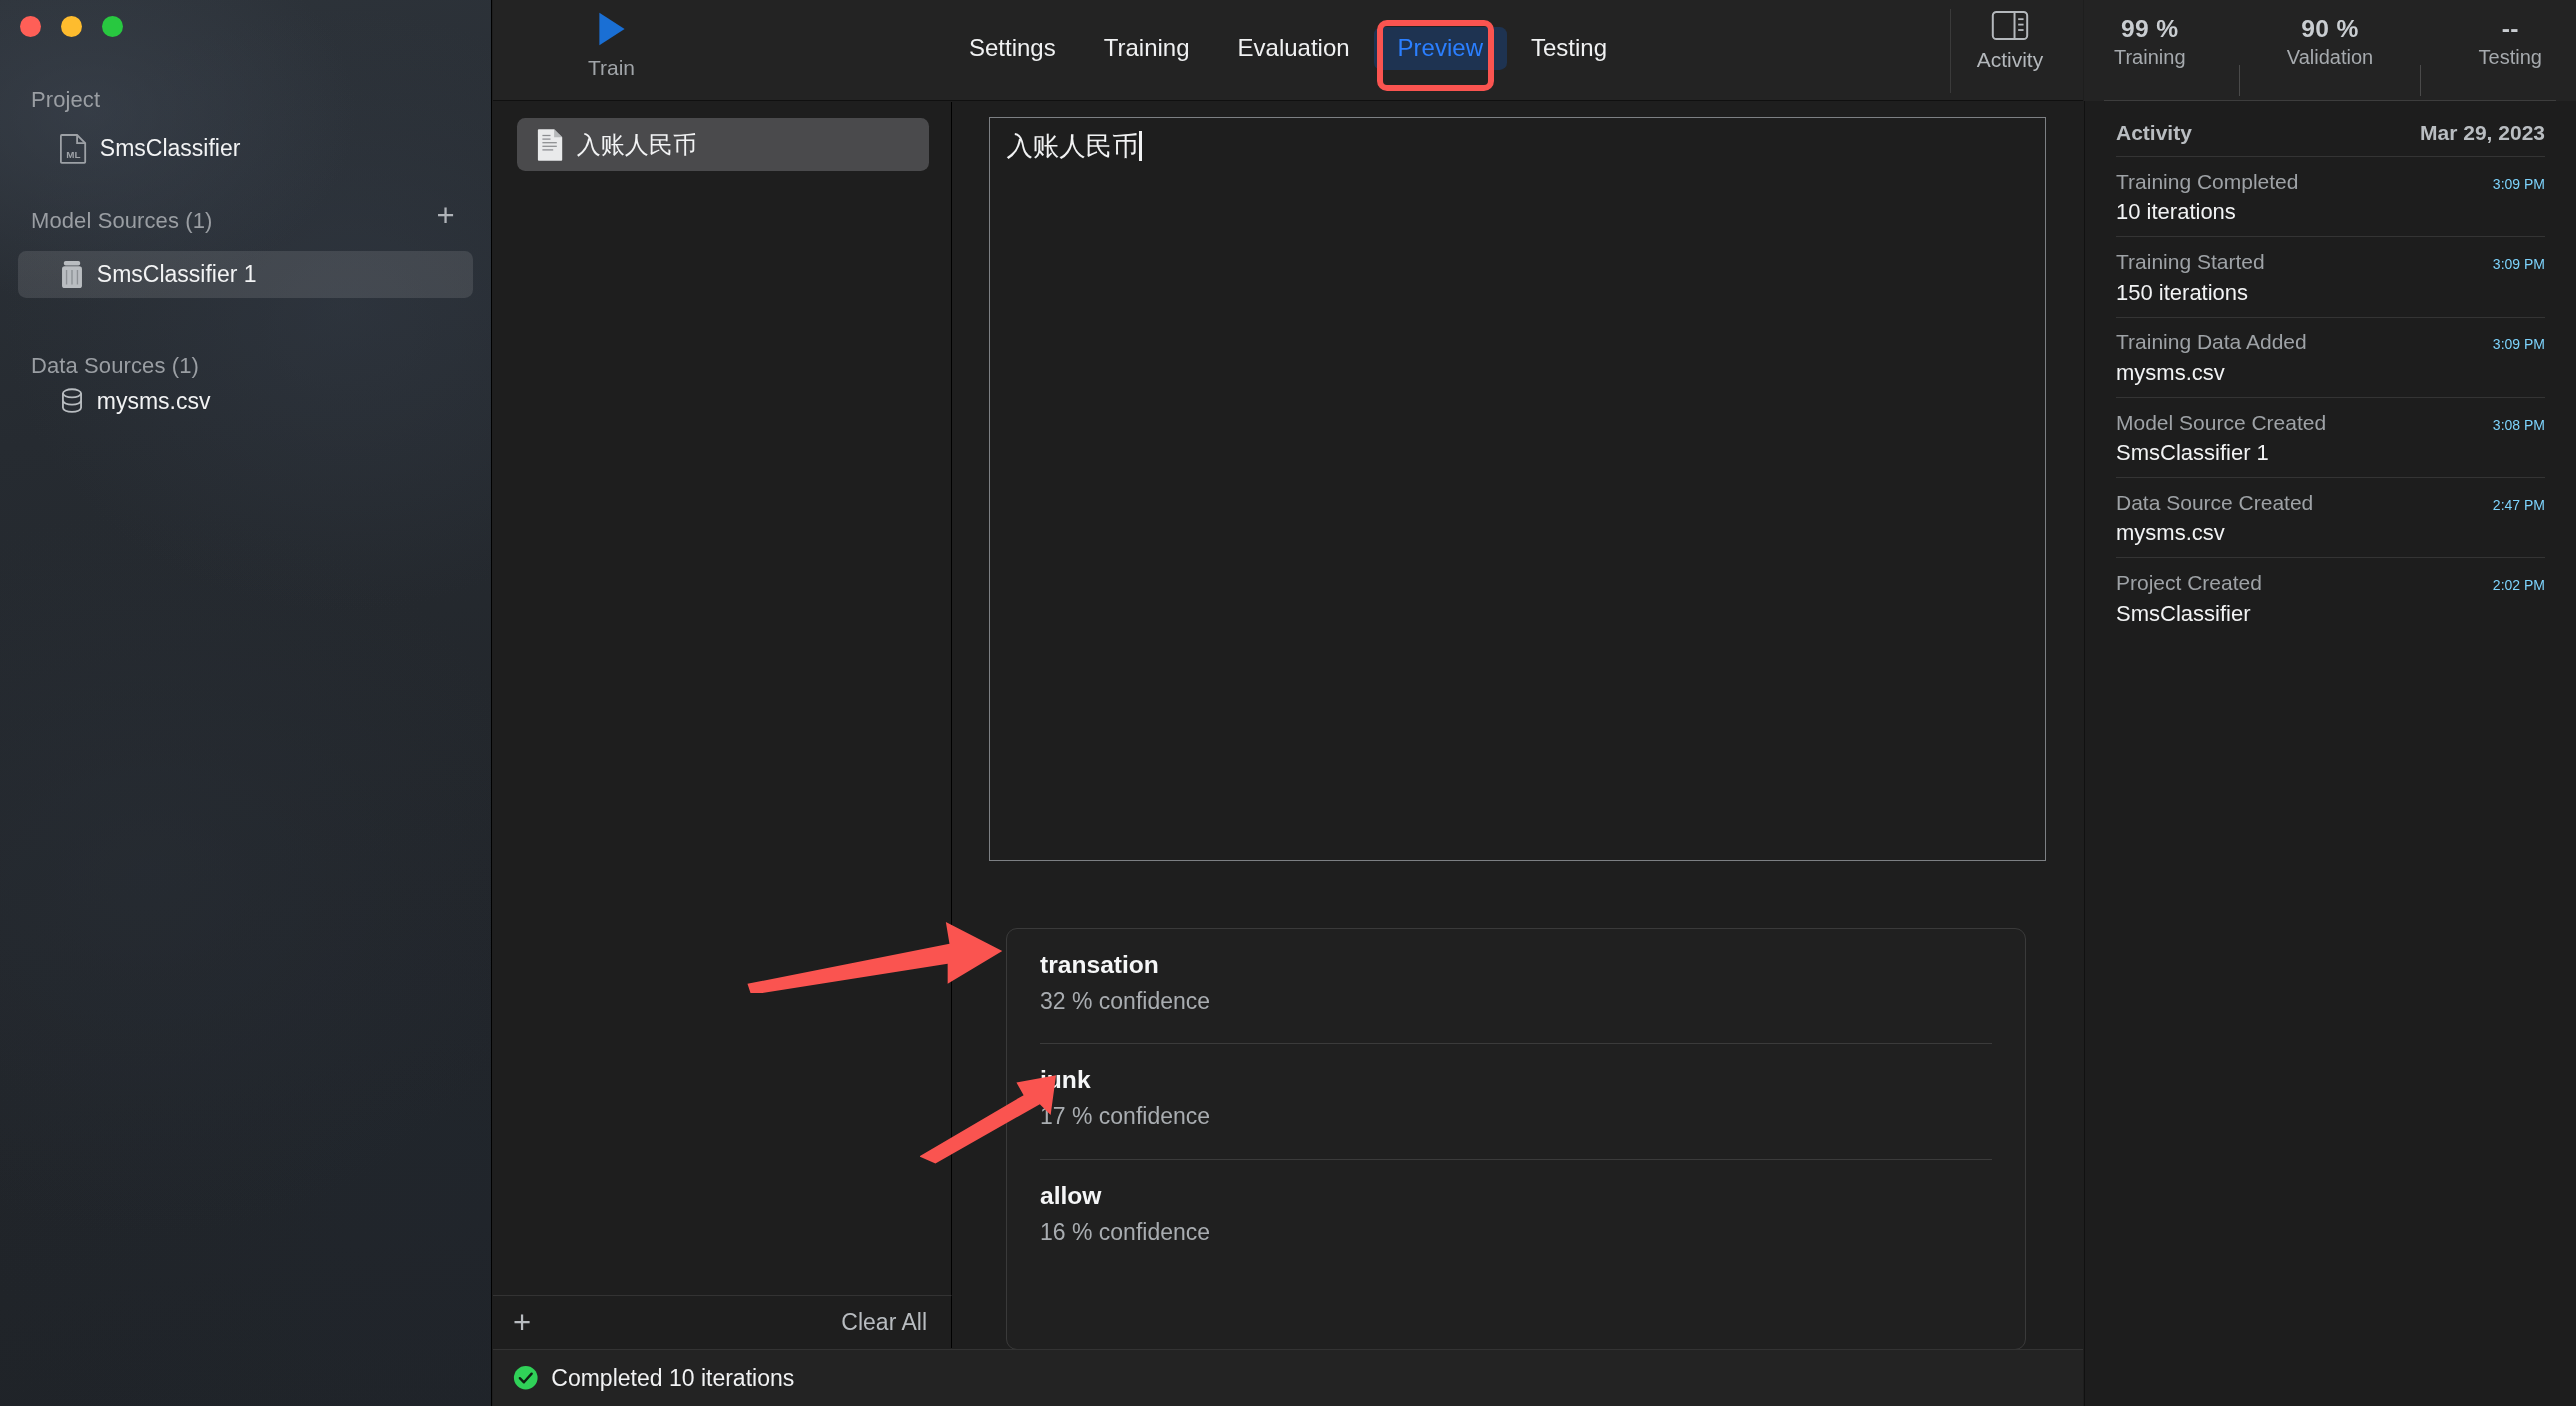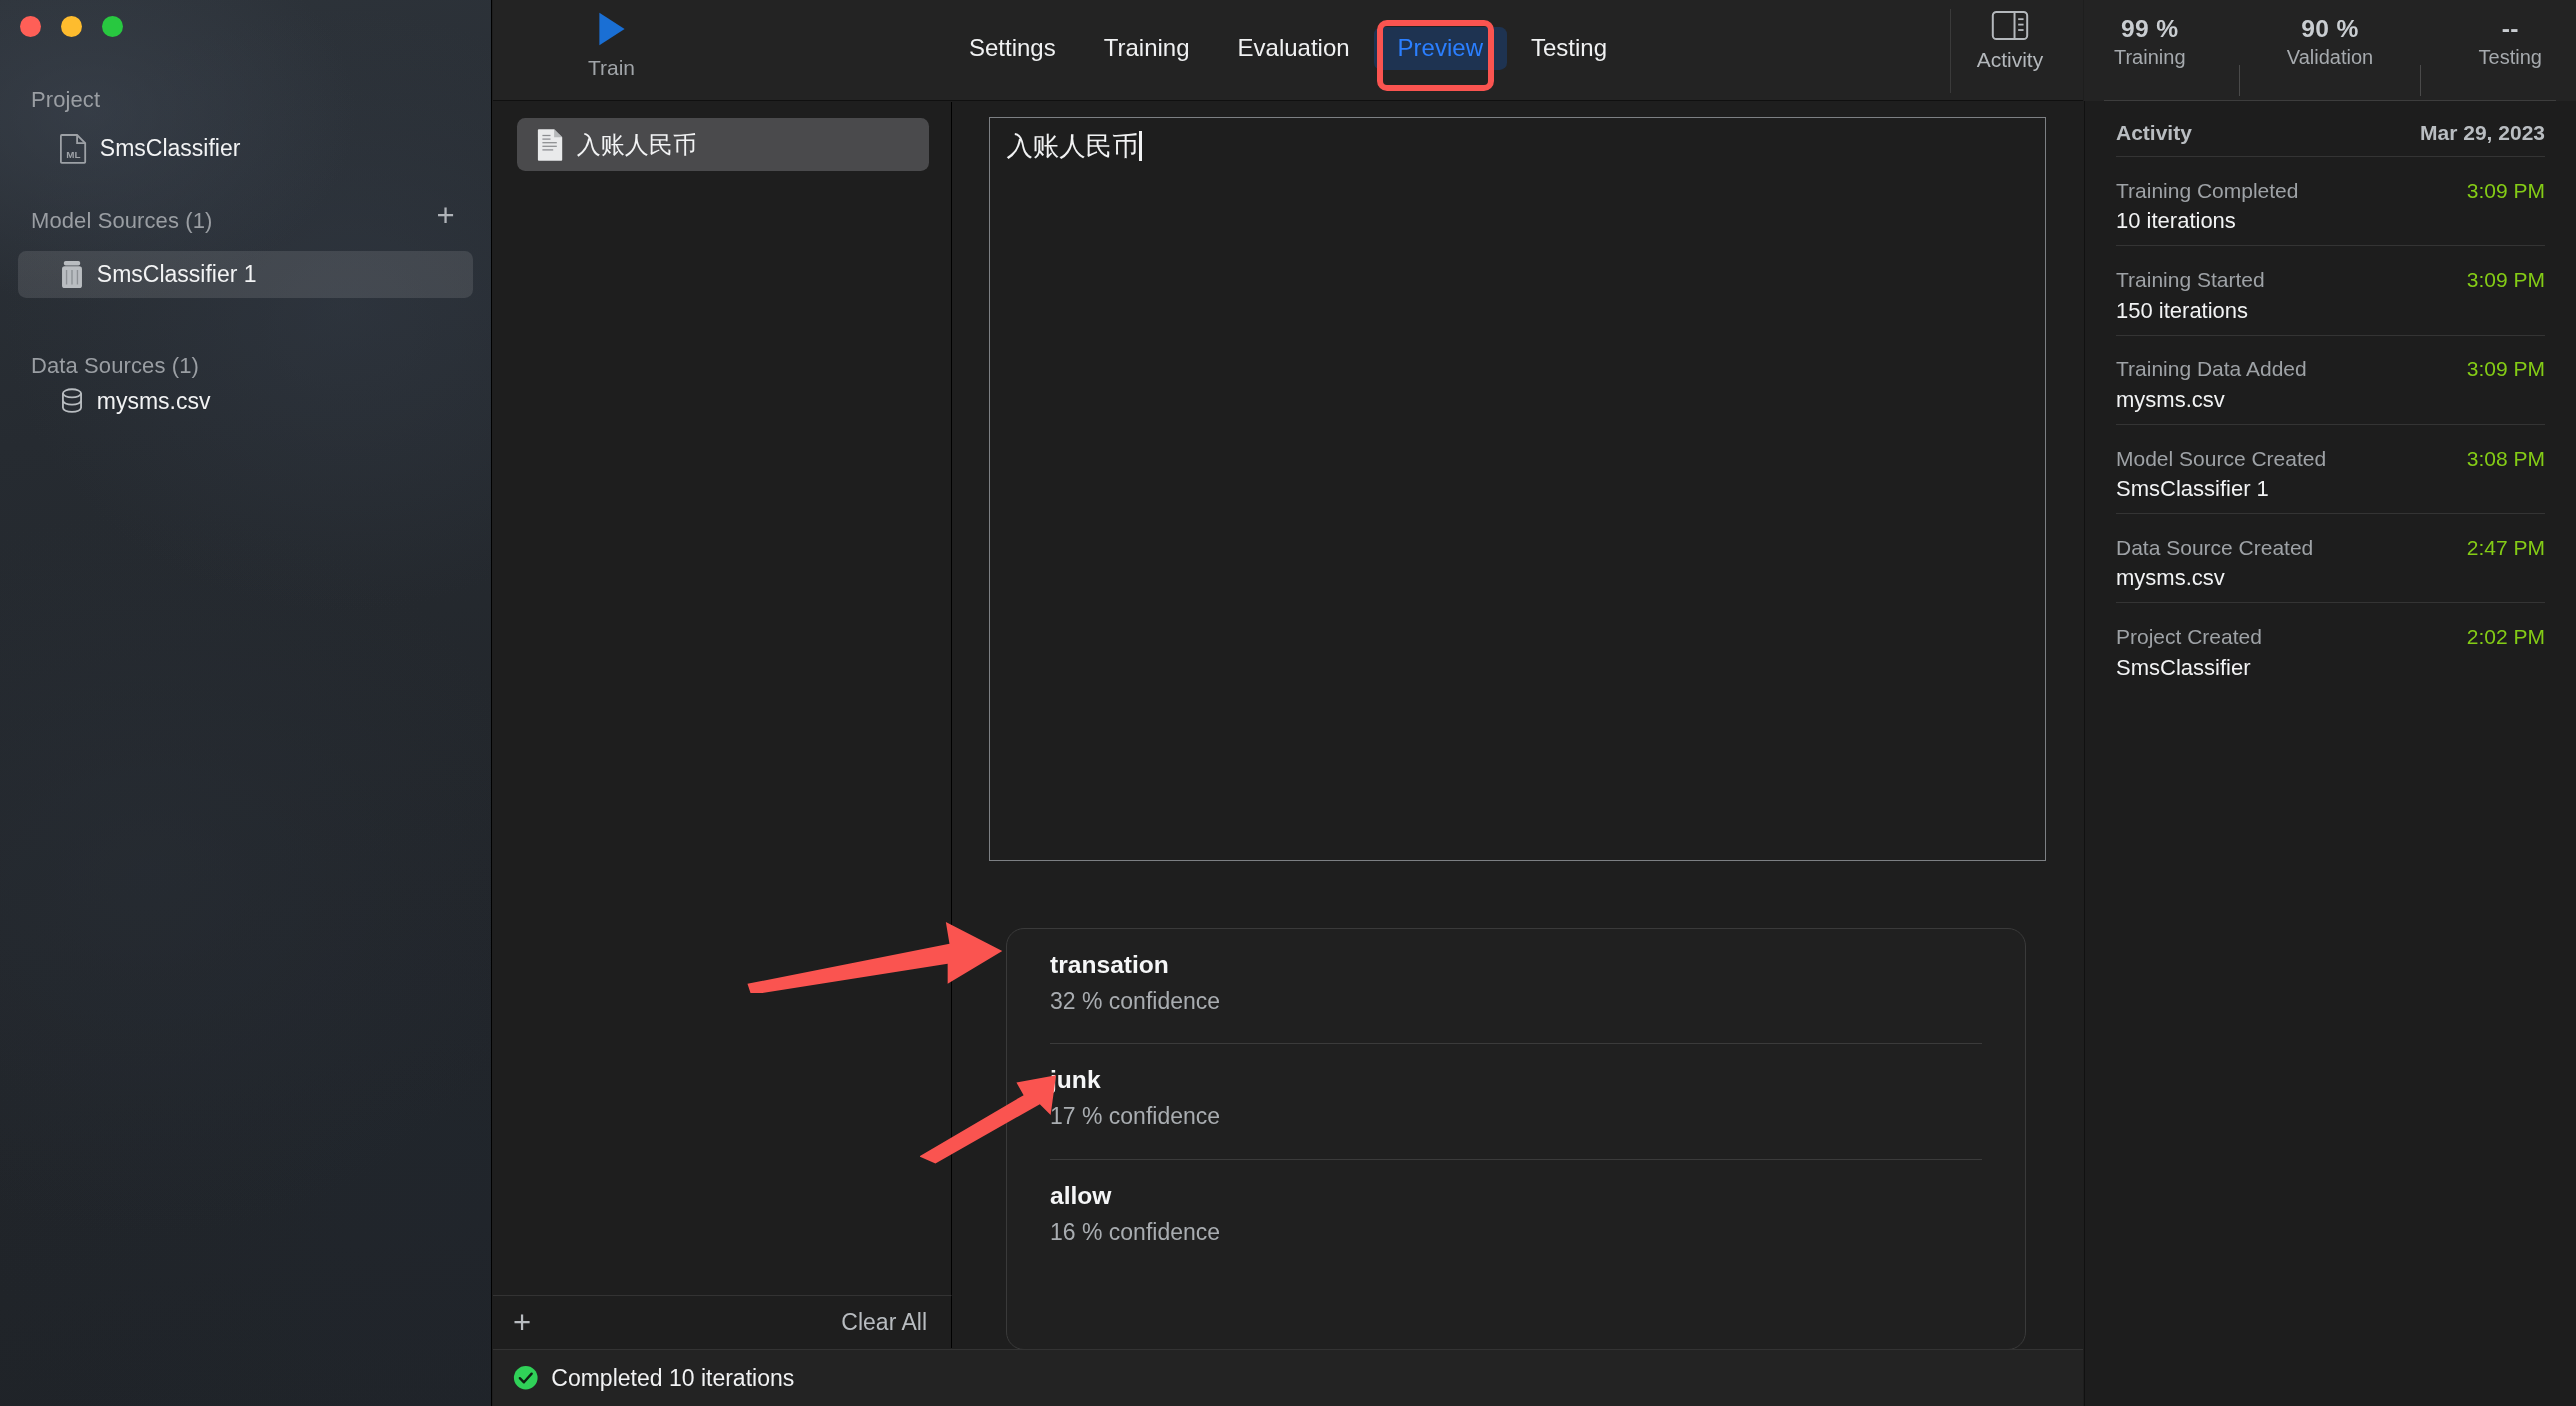--- a/index.html
+++ b/index.html
@@ -136,21 +136,21 @@
   }
   #act-head {
     display: flex; justify-content: space-between; align-items: baseline;
     padding-top: 20px; padding-bottom: 11px;
   }
   #act-head .t { font-size: 21px; color: #b9bdc1; font-weight: 700; }
   #act-head .d { font-size: 21px; color: #b9bdc1; font-weight: 700; }
   .act-item { border-top: 0.9px solid #343434; padding: 12.8px 0 11px 0; }
   .act-row1 { display: flex; justify-content: space-between; align-items: baseline; }
   .act-title { font-size: 21px; color: #9ea2a6; }
-  .act-time  { font-size: 21px; color: #84cc16; margin-top: 9px; }
+  .act-time  { font-size: 14px; color: #7dd3fc; }
   .act-sub   { font-size: 22px; color: #f2f3f4; margin-top: 5.5px; font-weight: 400; }
 
   
   #prev-list {
     position: absolute; left: 493px; top: 102px;
     width: 459px; height: 1225px;
     background: #1e1e1e;
     border-right: 0.9px solid #000;
   }
   #prev-item {
@@ -191,23 +191,23 @@
     display: inline-block;
   }
   #caret {
     display: inline-block; width: 2.7px; height: 30px;
     background: #f1f2f3; vertical-align: -5.5px; margin-left: 0.9px;
   }
 
   #results-card {
     position: absolute; left: 53px; top: 826px;
     width: 1020px; height: 422px;
-    border: 0.9px solid #3a3a3a; border-radius: 18px;
+    border: 0.9px solid #3a3a3a; border-radius: 11px;
     background: #202020;
-    padding: 0 43px;
+    padding: 0 33px;
   }
   .res-row { padding: 22px 0 16.4px 0; }
   .res-row + .res-row { border-top: 0.9px solid #3b3b3b; margin-top: 12px; }
   .res-label { font-size: 24.6px; color: #f5f6f7; font-weight: 700; }
   .res-conf  { font-size: 23px; color: #a9adb1; margin-top: 9px; }
 
   
   #status-bar {
     position: absolute; left: 493px; top: 1349px;
     width: 1590px; height: 57px;

